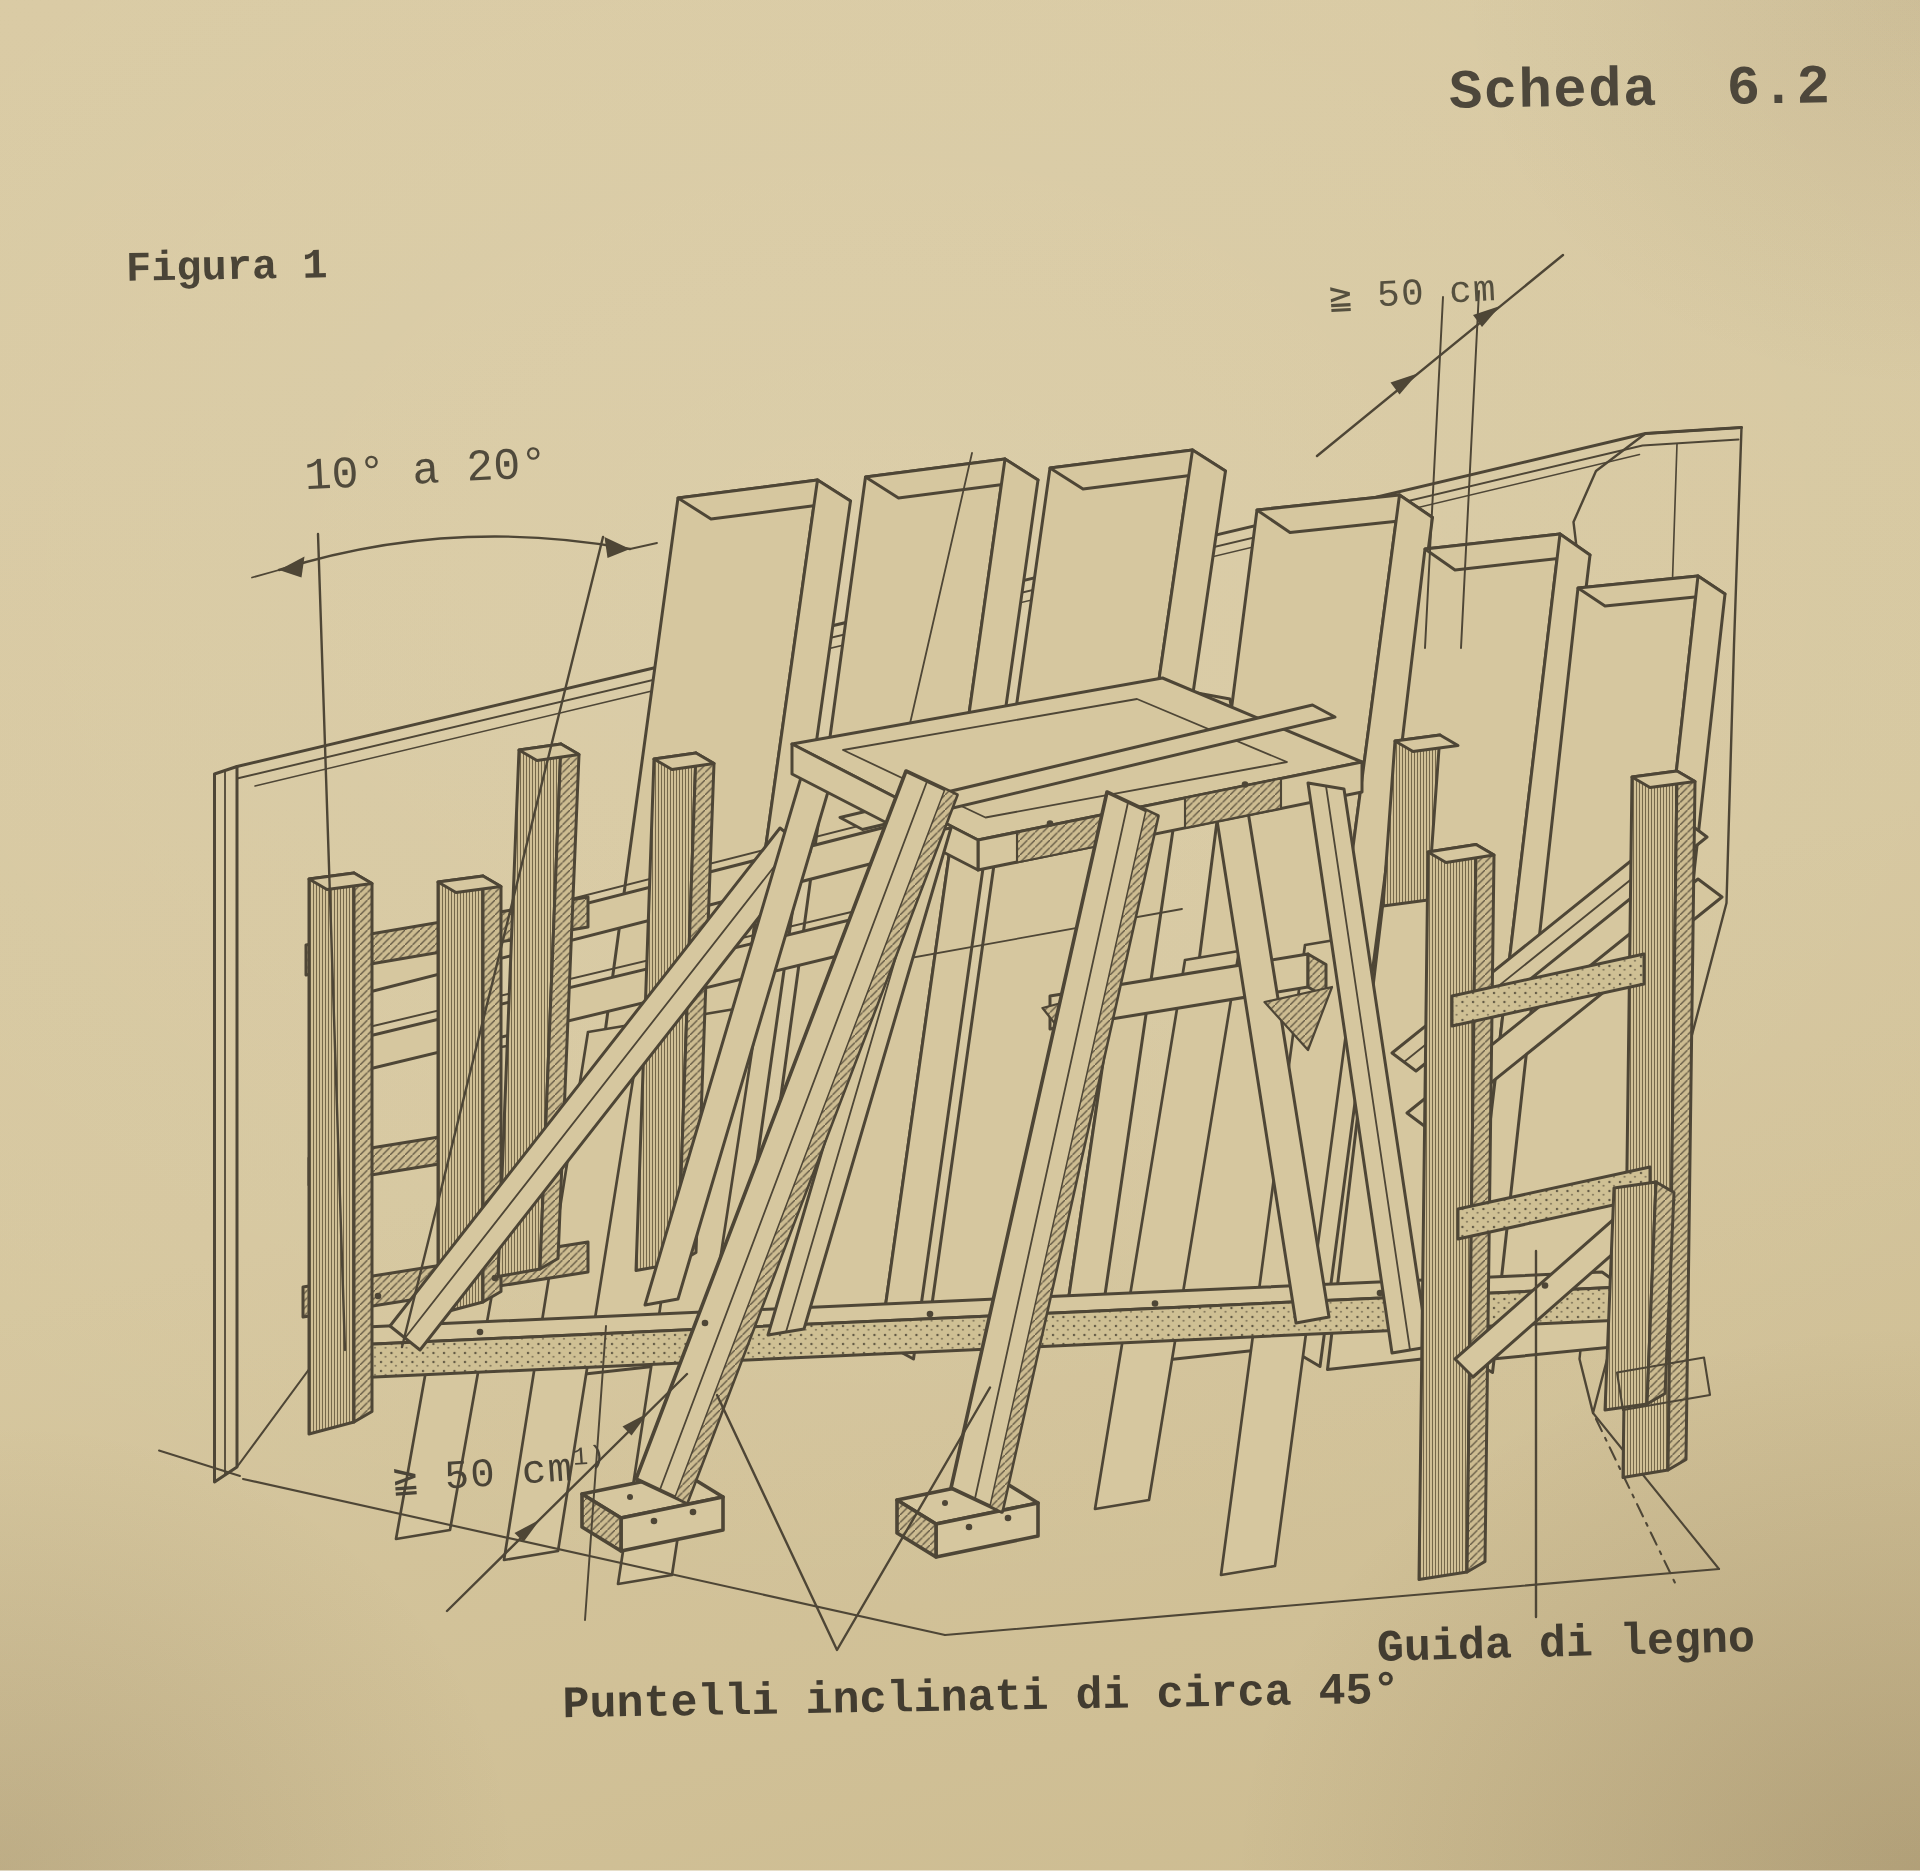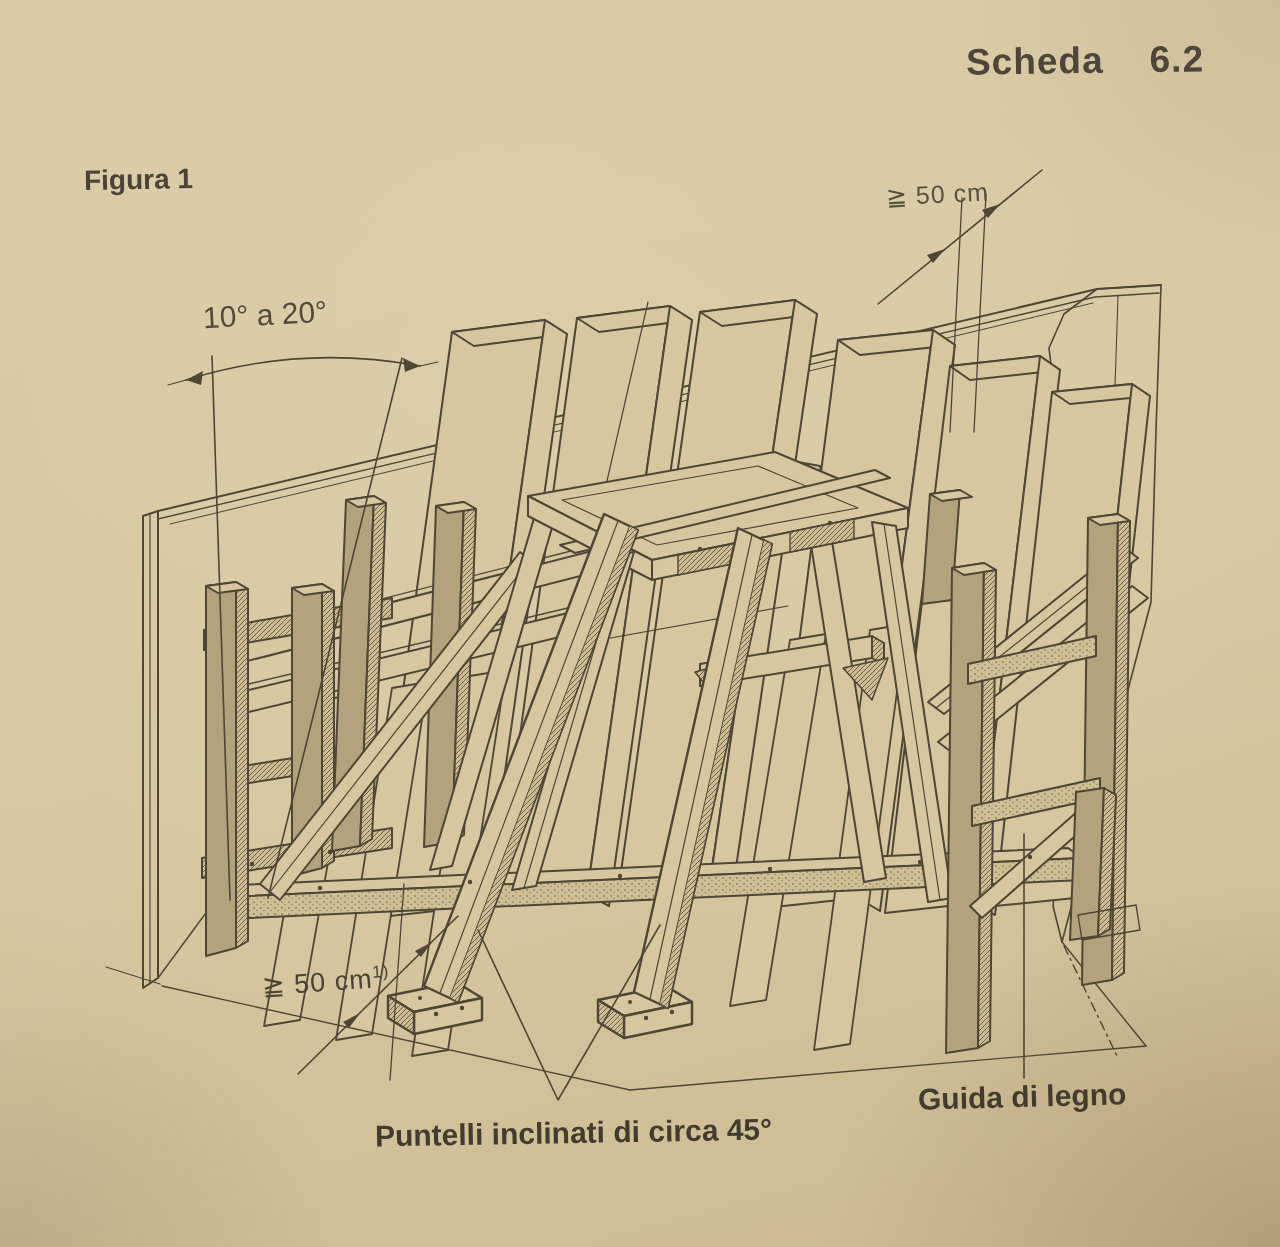--- a/index.html
+++ b/index.html
@@ -6,21 +6,21 @@
   .page{
     position:relative;
     width:1280px;height:1247px;
     overflow:hidden;
     background:
       radial-gradient(55% 45% at 100% 100%, rgba(70,50,25,0.20), rgba(0,0,0,0) 65%),
       radial-gradient(45% 40% at 0% 100%, rgba(70,50,25,0.14), rgba(0,0,0,0) 60%),
       radial-gradient(40% 35% at 100% 0%, rgba(70,50,25,0.08), rgba(0,0,0,0) 60%),
       radial-gradient(120% 90% at 45% 30%, rgba(255,252,240,0.10), rgba(0,0,0,0) 65%),
       linear-gradient(165deg, #d9caa3 0%, #d6c79f 55%, #ccbb90 100%);
-    font-family:Liberation Sans, sans-serif;
+    font-family:Liberation Mono, monospace;
     color:#443e31;
   }
   svg.drawing{position:absolute;left:0;top:0;}
   .lbl{position:absolute;white-space:nowrap;}
   .hdr{left:966px;top:40px;font-size:37px;font-weight:bold;letter-spacing:1px;color:#4d473b;transform:rotate(-0.8deg);}
   .hdr .num{margin-left:46px;}
   .figlabel{left:84px;top:164px;font-size:28px;font-weight:bold;color:#4a4437;transform:rotate(-1deg);}
   .ann-angle{left:203px;top:298px;font-size:30px;font-weight:500;color:#504a3c;transform:rotate(-3deg);}
   .ann-top{left:886px;top:180px;font-size:25px;font-weight:500;letter-spacing:1px;color:#55503f;transform:rotate(-3deg);}
   .ann-bot{left:262px;top:966px;font-size:27px;font-weight:500;letter-spacing:1px;color:#4a4437;transform:rotate(-4deg);}

